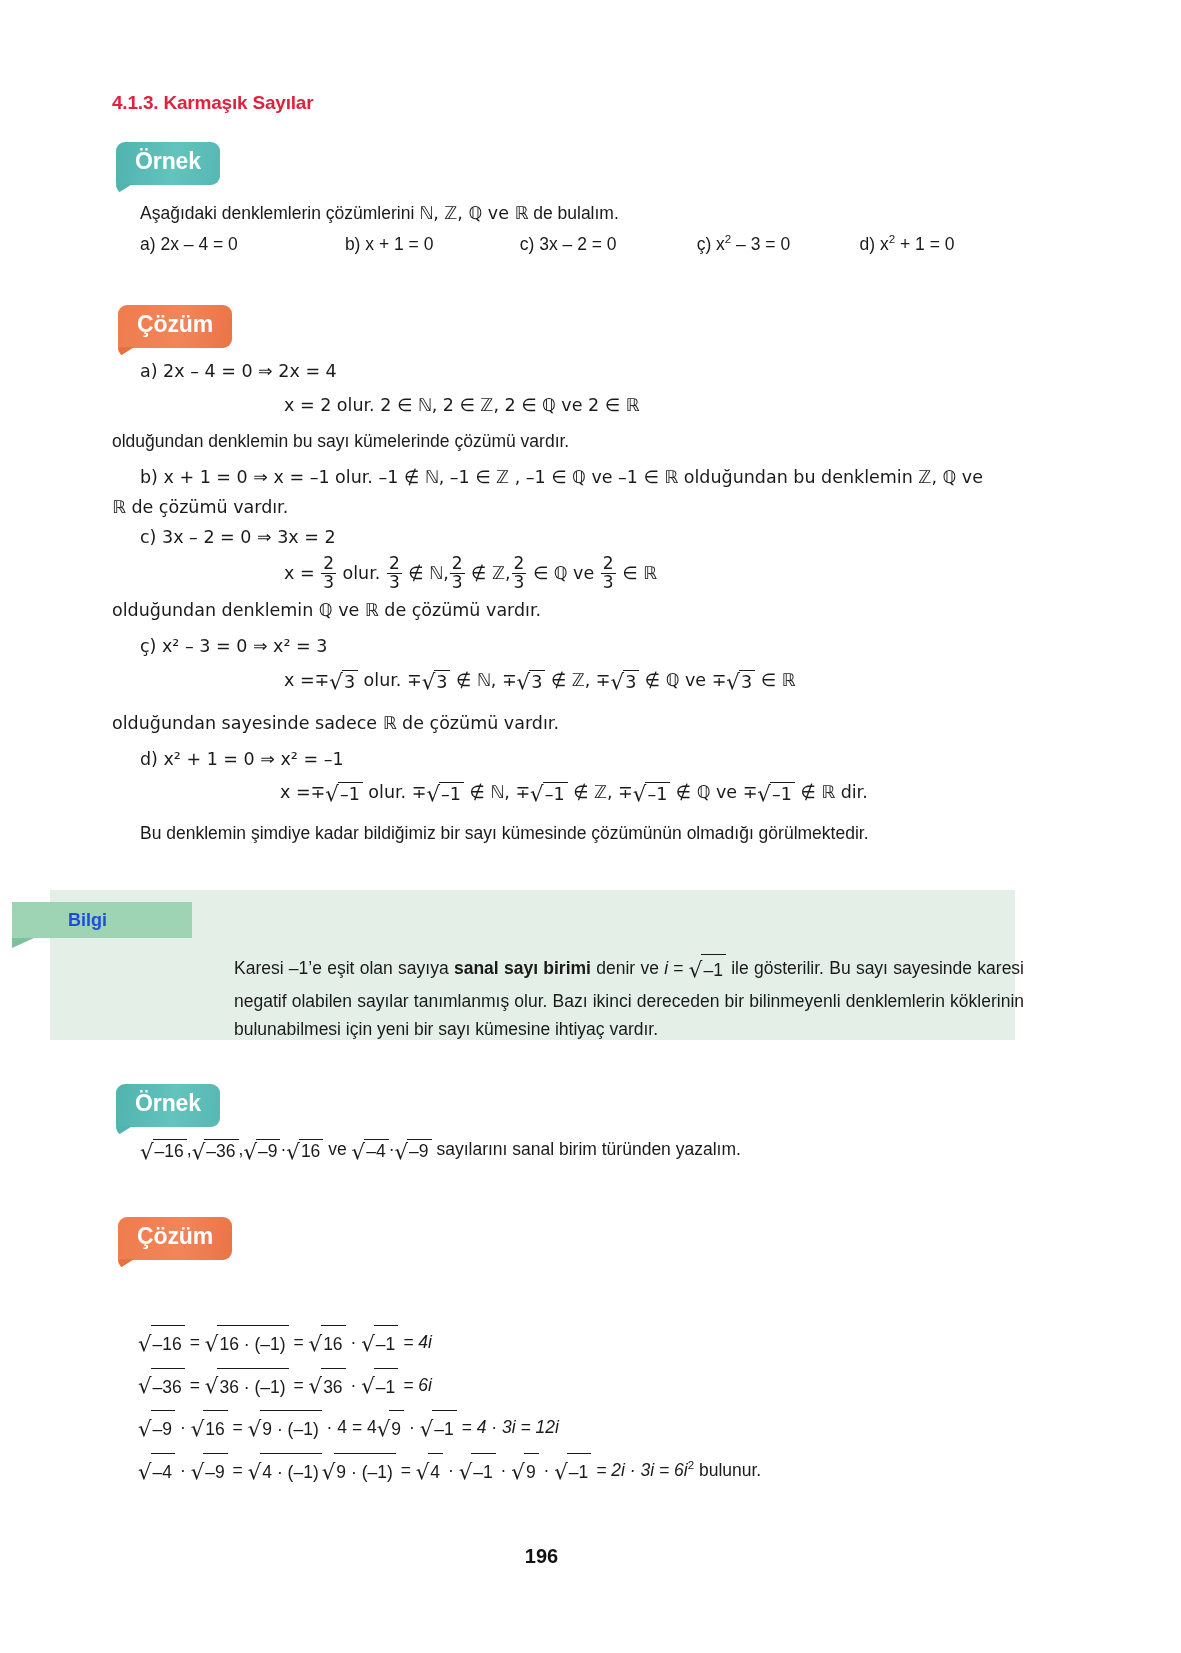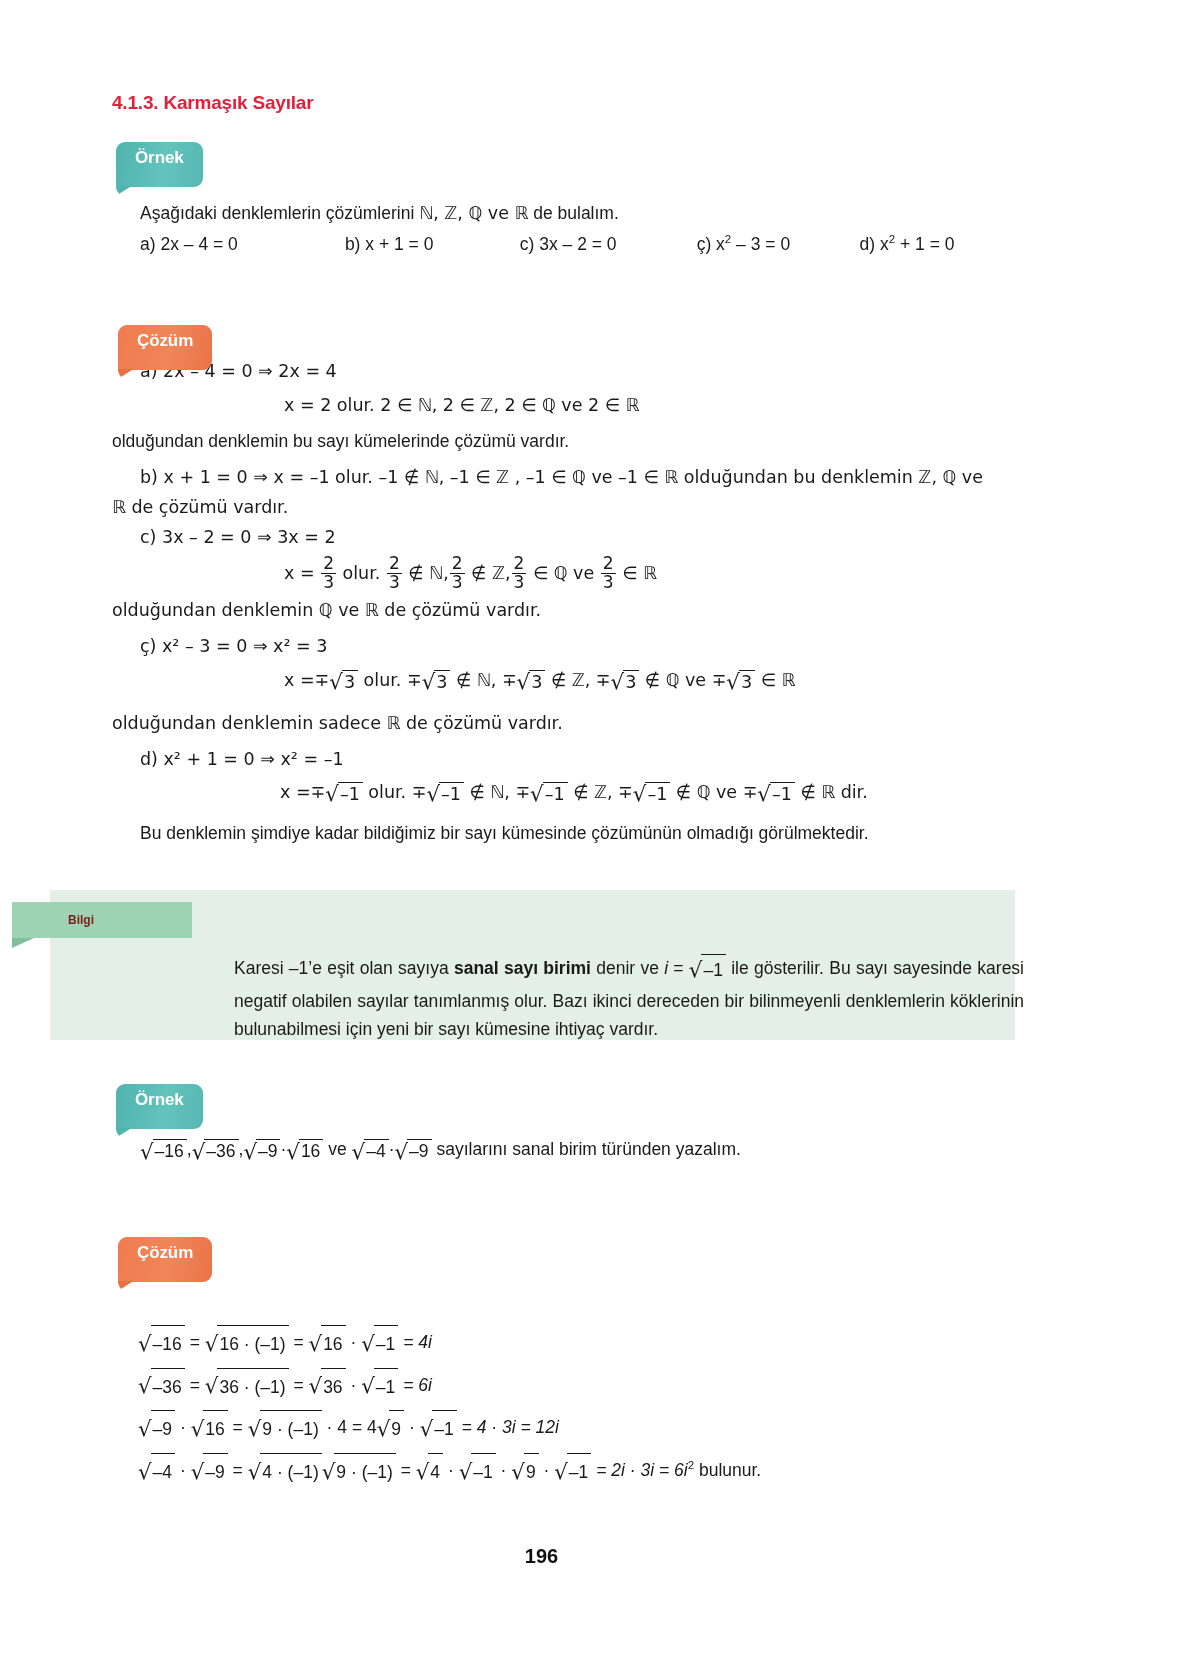--- a/index.html
+++ b/index.html
@@ -39,34 +39,33 @@
     position: absolute;
     left: 0;
     top: 92px;
   }
 
   
   .badge {
     position: absolute;
     display: inline-block;
     color: #ffffff;
-    font-size: 17px;
+    font-size: 23px;
     font-weight: bold;
-    padding: 7px 19px 20px 19px;
+    padding: 7px 19px 12px 19px;
     border-radius: 9px 9px 9px 2px;
     line-height: 1.05;
     letter-spacing: -0.1px;
     z-index: 3;
   }
   .badge-ornek {
     background: linear-gradient(100deg, #4fb3ae 0%, #63c3bd 55%, #57b8b3 100%);
   }
   .badge-cozum {
     background: linear-gradient(100deg, #ef7c4e 0%, #f08659 55%, #ea7347 100%);
-    margin-top: 20px;
   }
   .badge::after {
     content: "";
     position: absolute;
     left: 0px;
     bottom: -9px;
     width: 16px;
     height: 10px;
     background: inherit;
     border-radius: 0 0 0 9px;
@@ -159,22 +158,22 @@
     position: absolute;
     left: -38px;
     top: 12px;
     height: 36px;
     width: 180px;
     background: #9ed3b4;
     display: flex;
     align-items: center;
     padding-left: 56px;
     box-sizing: border-box;
-    color: #7f1d1d;
-    font-size: 12px;
+    color: #1d4ed8;
+    font-size: 18px;
     font-weight: bold;
   }
   .bilgi-ribbon::before {
     content: "";
     position: absolute;
     left: -0px;
     top: 36px;
     border-left: 0 solid transparent;
     border-top: 10px solid #7fbf9c;
     border-right: 22px solid transparent;
@@ -272,21 +271,21 @@
     </div>
 
     <div class="para bb" style="left:0px; top:597px;">olduğundan denklemin ℚ ve ℝ de çözümü vardır.</div>
 
     <div class="para bb" style="left:28px; top:633px;">ç) x² – 3 = 0 ⇒ x² = 3</div>
 
     <div class="eqrow bb" style="left:172px; top:668px;">
       <span>x =</span><span class="mathop">∓</span><span class="sqrt"><span class="radical">√</span><span class="radicand">3</span></span><span> olur. </span><span class="mathop">∓</span><span class="sqrt"><span class="radical">√</span><span class="radicand">3</span></span><span> ∉ ℕ, </span><span class="mathop">∓</span><span class="sqrt"><span class="radical">√</span><span class="radicand">3</span></span><span> ∉ ℤ, </span><span class="mathop">∓</span><span class="sqrt"><span class="radical">√</span><span class="radicand">3</span></span><span> ∉ ℚ  ve </span><span class="mathop">∓</span><span class="sqrt"><span class="radical">√</span><span class="radicand">3</span></span><span> ∈ ℝ</span>
     </div>
 
-    <div class="para bb" style="left:0px; top:710px;">olduğundan denklemin sadece ℝ de çözümü vardır.</div>
+    <div class="para bb" style="left:0px; top:710px;">olduğundan sayesinde sadece ℝ de çözümü vardır.</div>
 
     <div class="para bb" style="left:28px; top:746px;">d) x² + 1 = 0 ⇒ x² = –1</div>
 
     <div class="eqrow bb" style="left:168px; top:780px;">
       <span>x =</span><span class="mathop">∓</span><span class="sqrt"><span class="radical">√</span><span class="radicand">–1</span></span><span>  olur. </span><span class="mathop">∓</span><span class="sqrt"><span class="radical">√</span><span class="radicand">–1</span></span><span> ∉ ℕ, </span><span class="mathop">∓</span><span class="sqrt"><span class="radical">√</span><span class="radicand">–1</span></span><span> ∉ ℤ, </span><span class="mathop">∓</span><span class="sqrt"><span class="radical">√</span><span class="radicand">–1</span></span><span> ∉ ℚ  ve </span><span class="mathop">∓</span><span class="sqrt"><span class="radical">√</span><span class="radicand">–1</span></span><span> ∉ ℝ dir.</span>
     </div>
 
     <div class="para" style="left:28px; top:820px;">Bu denklemin şimdiye kadar bildiğimiz bir sayı kümesinde çözümünün olmadığı görülmektedir.</div>
 
   </div>

